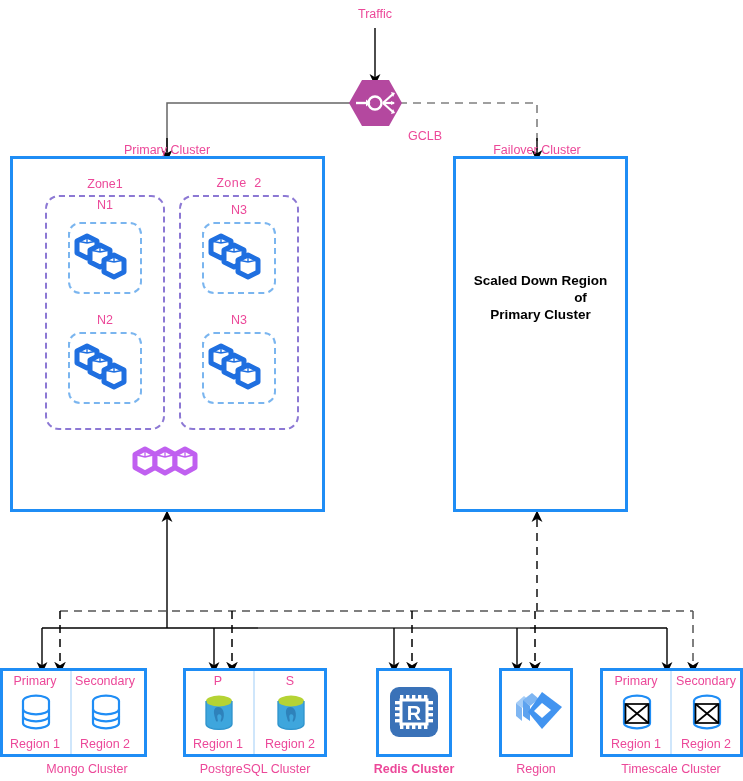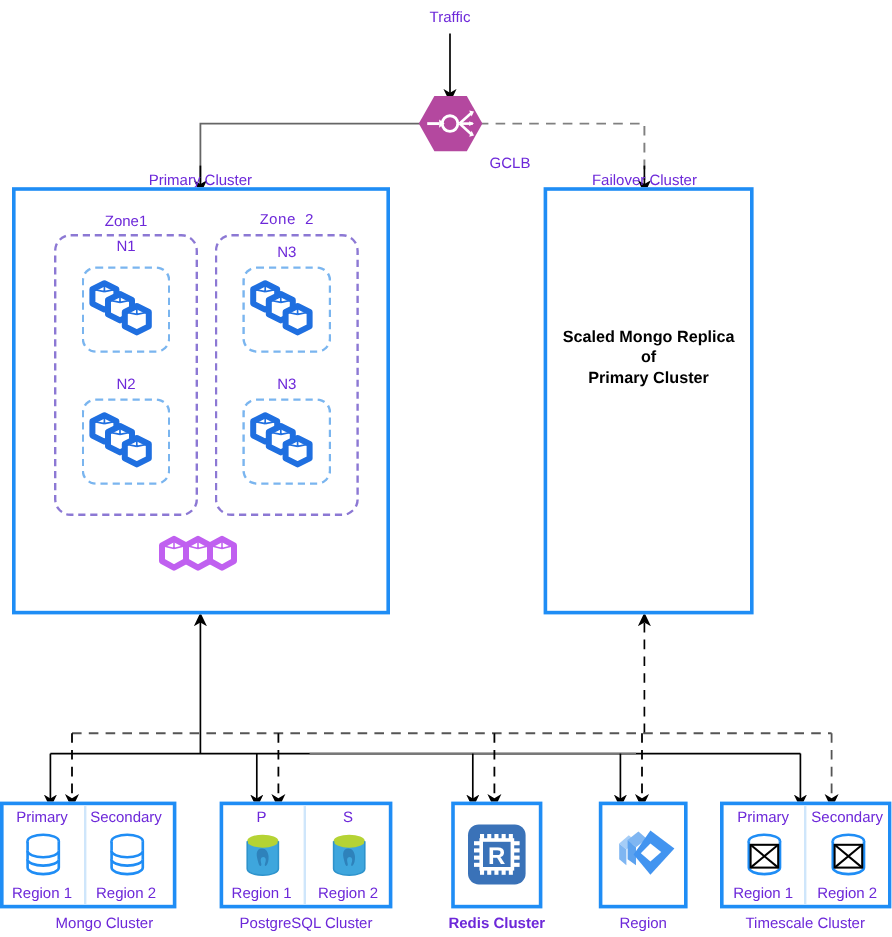--- a/index.html
+++ b/index.html
@@ -1,19 +1,19 @@
 <!DOCTYPE html>
 <html><head>
 <meta charset="utf-8">
 <style>
   html,body{margin:0;padding:0;background:#ffffff;}
   body{width:743px;height:781px;position:relative;overflow:hidden;
        font-family:"Liberation Sans","DejaVu Sans",sans-serif;color:#000;}
   #canvas{position:absolute;left:0;top:0;width:743px;height:781px;}
-  .lbl{position:absolute;font-size:12.5px;line-height:14px;color:#6d28d9;white-space:nowrap;}
+  .lbl{position:absolute;font-size:12.5px;line-height:14px;color:#ec4899;white-space:nowrap;}
   .ctr{text-align:center;transform:translateX(-50%);}
   .bluebox{position:absolute;border:3px solid #1f8df5;background:#ffffff;box-sizing:border-box;}
   .dashzone{position:absolute;border:2px dashed #8c78d4;border-radius:14px;box-sizing:border-box;background:transparent;}
   .dashnode{position:absolute;border:2px dashed #7ab5ef;border-radius:12px;box-sizing:border-box;background:transparent;}
   .icon{position:absolute;}
   .bold{font-weight:bold;font-size:13.5px;line-height:17px;text-align:center;}
   svg{display:block;overflow:visible;}
   .split{position:absolute;width:2px;background:#cfe6fb;}
 </style>
 </head>
@@ -162,22 +162,22 @@
     <g stroke="#c060f0" stroke-width="1.3" fill="none">
       <path d="M14,3 L14,11 M14,11 L4,8.5 M14,11 L24,8.5"></path>
       <path d="M34,3 L34,11 M34,11 L24,8.5 M34,11 L44,8.5"></path>
       <path d="M54,3 L54,11 M54,11 L44,8.5 M54,11 L64,8.5"></path>
     </g>
   </svg>
 </div>
 
 <div class="lbl ctr" style="left:537px;top:143px;">Failover Cluster</div>
 <div class="bluebox" style="left:453px;top:156px;width:175px;height:356px;"></div>
-<div class="bold" style="position:absolute;left:453px;top:272px;width:175px;">Scaled Mongo Replica</div>
-<div class="bold" style="position:absolute;left:453px;top:289px;width:175px;">of</div>
+<div class="bold" style="position:absolute;left:453px;top:272px;width:175px;">Scaled Down Region</div>
+<div class="bold" style="position:absolute;left:453px;top:289px;width:175px;padding-left:40px;">of</div>
 <div class="bold" style="position:absolute;left:453px;top:306px;width:175px;">Primary Cluster</div>
 
 <div class="bluebox" style="left:0px;top:668px;width:147px;height:89px;"></div>
 <div class="split" style="left:70px;top:671px;height:83px;"></div>
 <div class="lbl ctr" style="left:35px;top:674px;">Primary</div>
 <div class="lbl ctr" style="left:105px;top:674px;">Secondary</div>
 <div class="icon" style="left:21px;top:694px;">
   <svg width="30" height="36" viewBox="0 0 30 36">
     <g fill="#fff" stroke="#1f8df5" stroke-width="2.2">
       <ellipse cx="15" cy="7" rx="13" ry="5.4"></ellipse>

